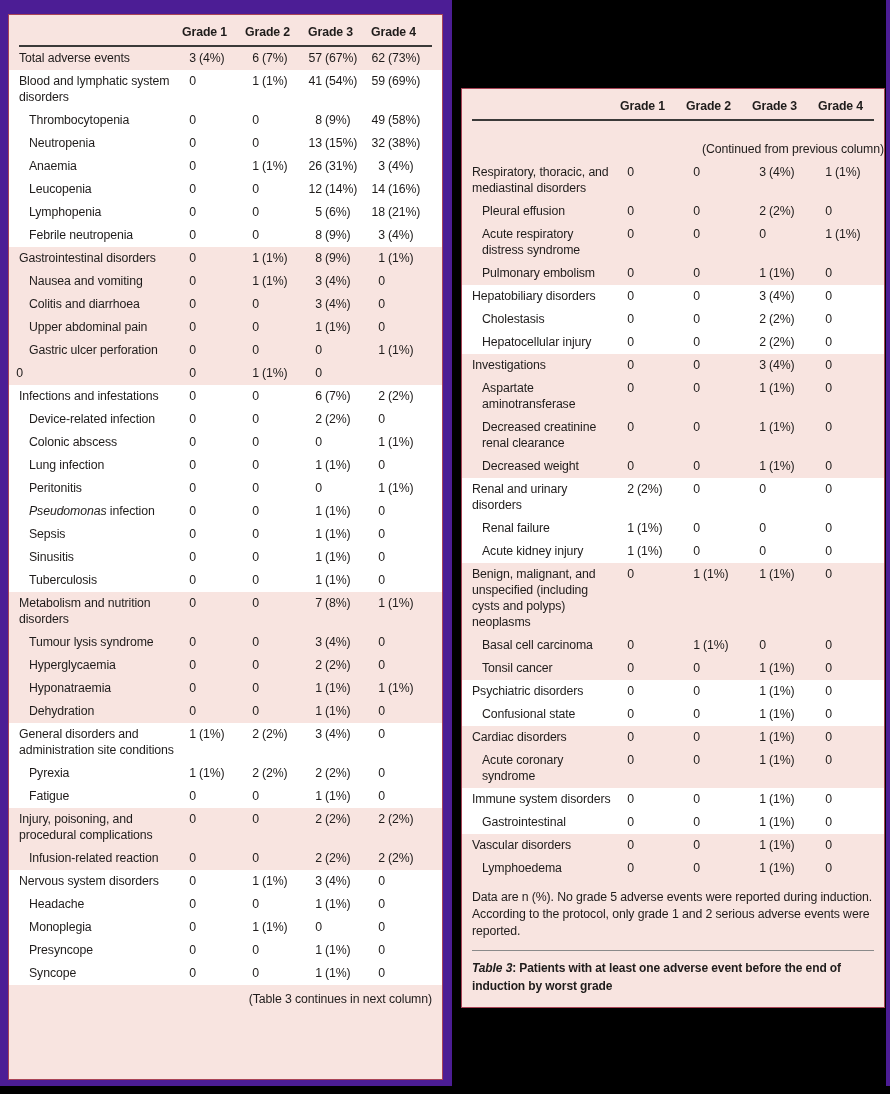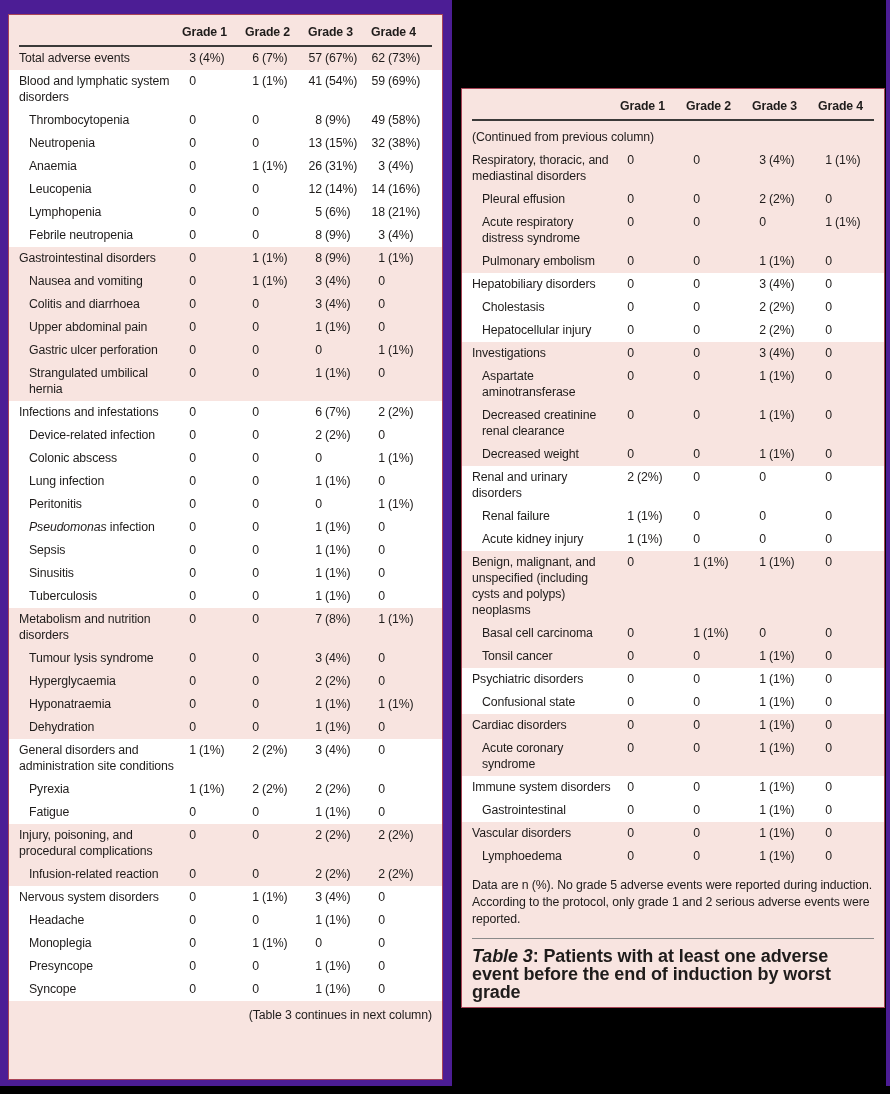--- a/index.html
+++ b/index.html
@@ -35,26 +35,26 @@
 
   .row{display:grid;padding:3.5px 0;}
   .row.white{background:#ffffff;}
   .row.pink{background:var(--pink);}
   .cell{padding-right:6px;box-sizing:border-box;}
   .label{padding-left:10px;}
   .label.ind{padding-left:20px;}
   .vcell .num{display:inline-block;min-width:14px;text-align:right;}
   .vcell .pct{margin-left:3px;}
 
-  .note-row{padding:8px 0 4px 10px;background:var(--pink);}
+  .note-row{padding:20px 0 4px 10px;background:var(--pink);text-align:right;}
   .cont-note{padding:6px 10px 8px 8px;text-align:right;background:var(--pink);}
 
   .footnote{padding:9px 4px 8px 10px;line-height:17px;}
   .cap-rule{height:1px;background:var(--caprule);margin:2px 10px 0;}
-  .caption{padding:8px 12px 10px 10px;font-weight:bold;line-height:18px;font-size:18px;}
+  .caption{padding:8px 12px 10px 10px;font-weight:bold;line-height:18px;font-size:12px;}
   .caption i{font-style:italic;}
 </style>
 </head>
 <body>
 
 <div class="canvas">
   <div class="black-col"></div>
   <div class="black-bottom"></div>
 
   <div class="paper-table" id="left-table">
@@ -152,21 +152,20 @@
           <div class="cell vcell"><span class="num">0</span></div>
         </div>
         <div class="row grid pink">
           <div class="cell label ind">Gastric ulcer perforation</div>
           <div class="cell vcell"><span class="num">0</span></div>
           <div class="cell vcell"><span class="num">0</span></div>
           <div class="cell vcell"><span class="num">0</span></div>
           <div class="cell vcell"><span class="num">1</span><span class="pct">(1%)</span></div>
         </div>
         <div class="row grid pink">
-          <div class="cell label ind">Strangulated umbilical hernia</div>
           <div class="cell vcell"><span class="num">0</span></div>
           <div class="cell vcell"><span class="num">0</span></div>
           <div class="cell vcell"><span class="num">1</span><span class="pct">(1%)</span></div>
           <div class="cell vcell"><span class="num">0</span></div>
         </div>
         <div class="row grid white">
           <div class="cell label">Infections and infestations</div>
           <div class="cell vcell"><span class="num">0</span></div>
           <div class="cell vcell"><span class="num">0</span></div>
           <div class="cell vcell"><span class="num">6</span><span class="pct">(7%)</span></div>

